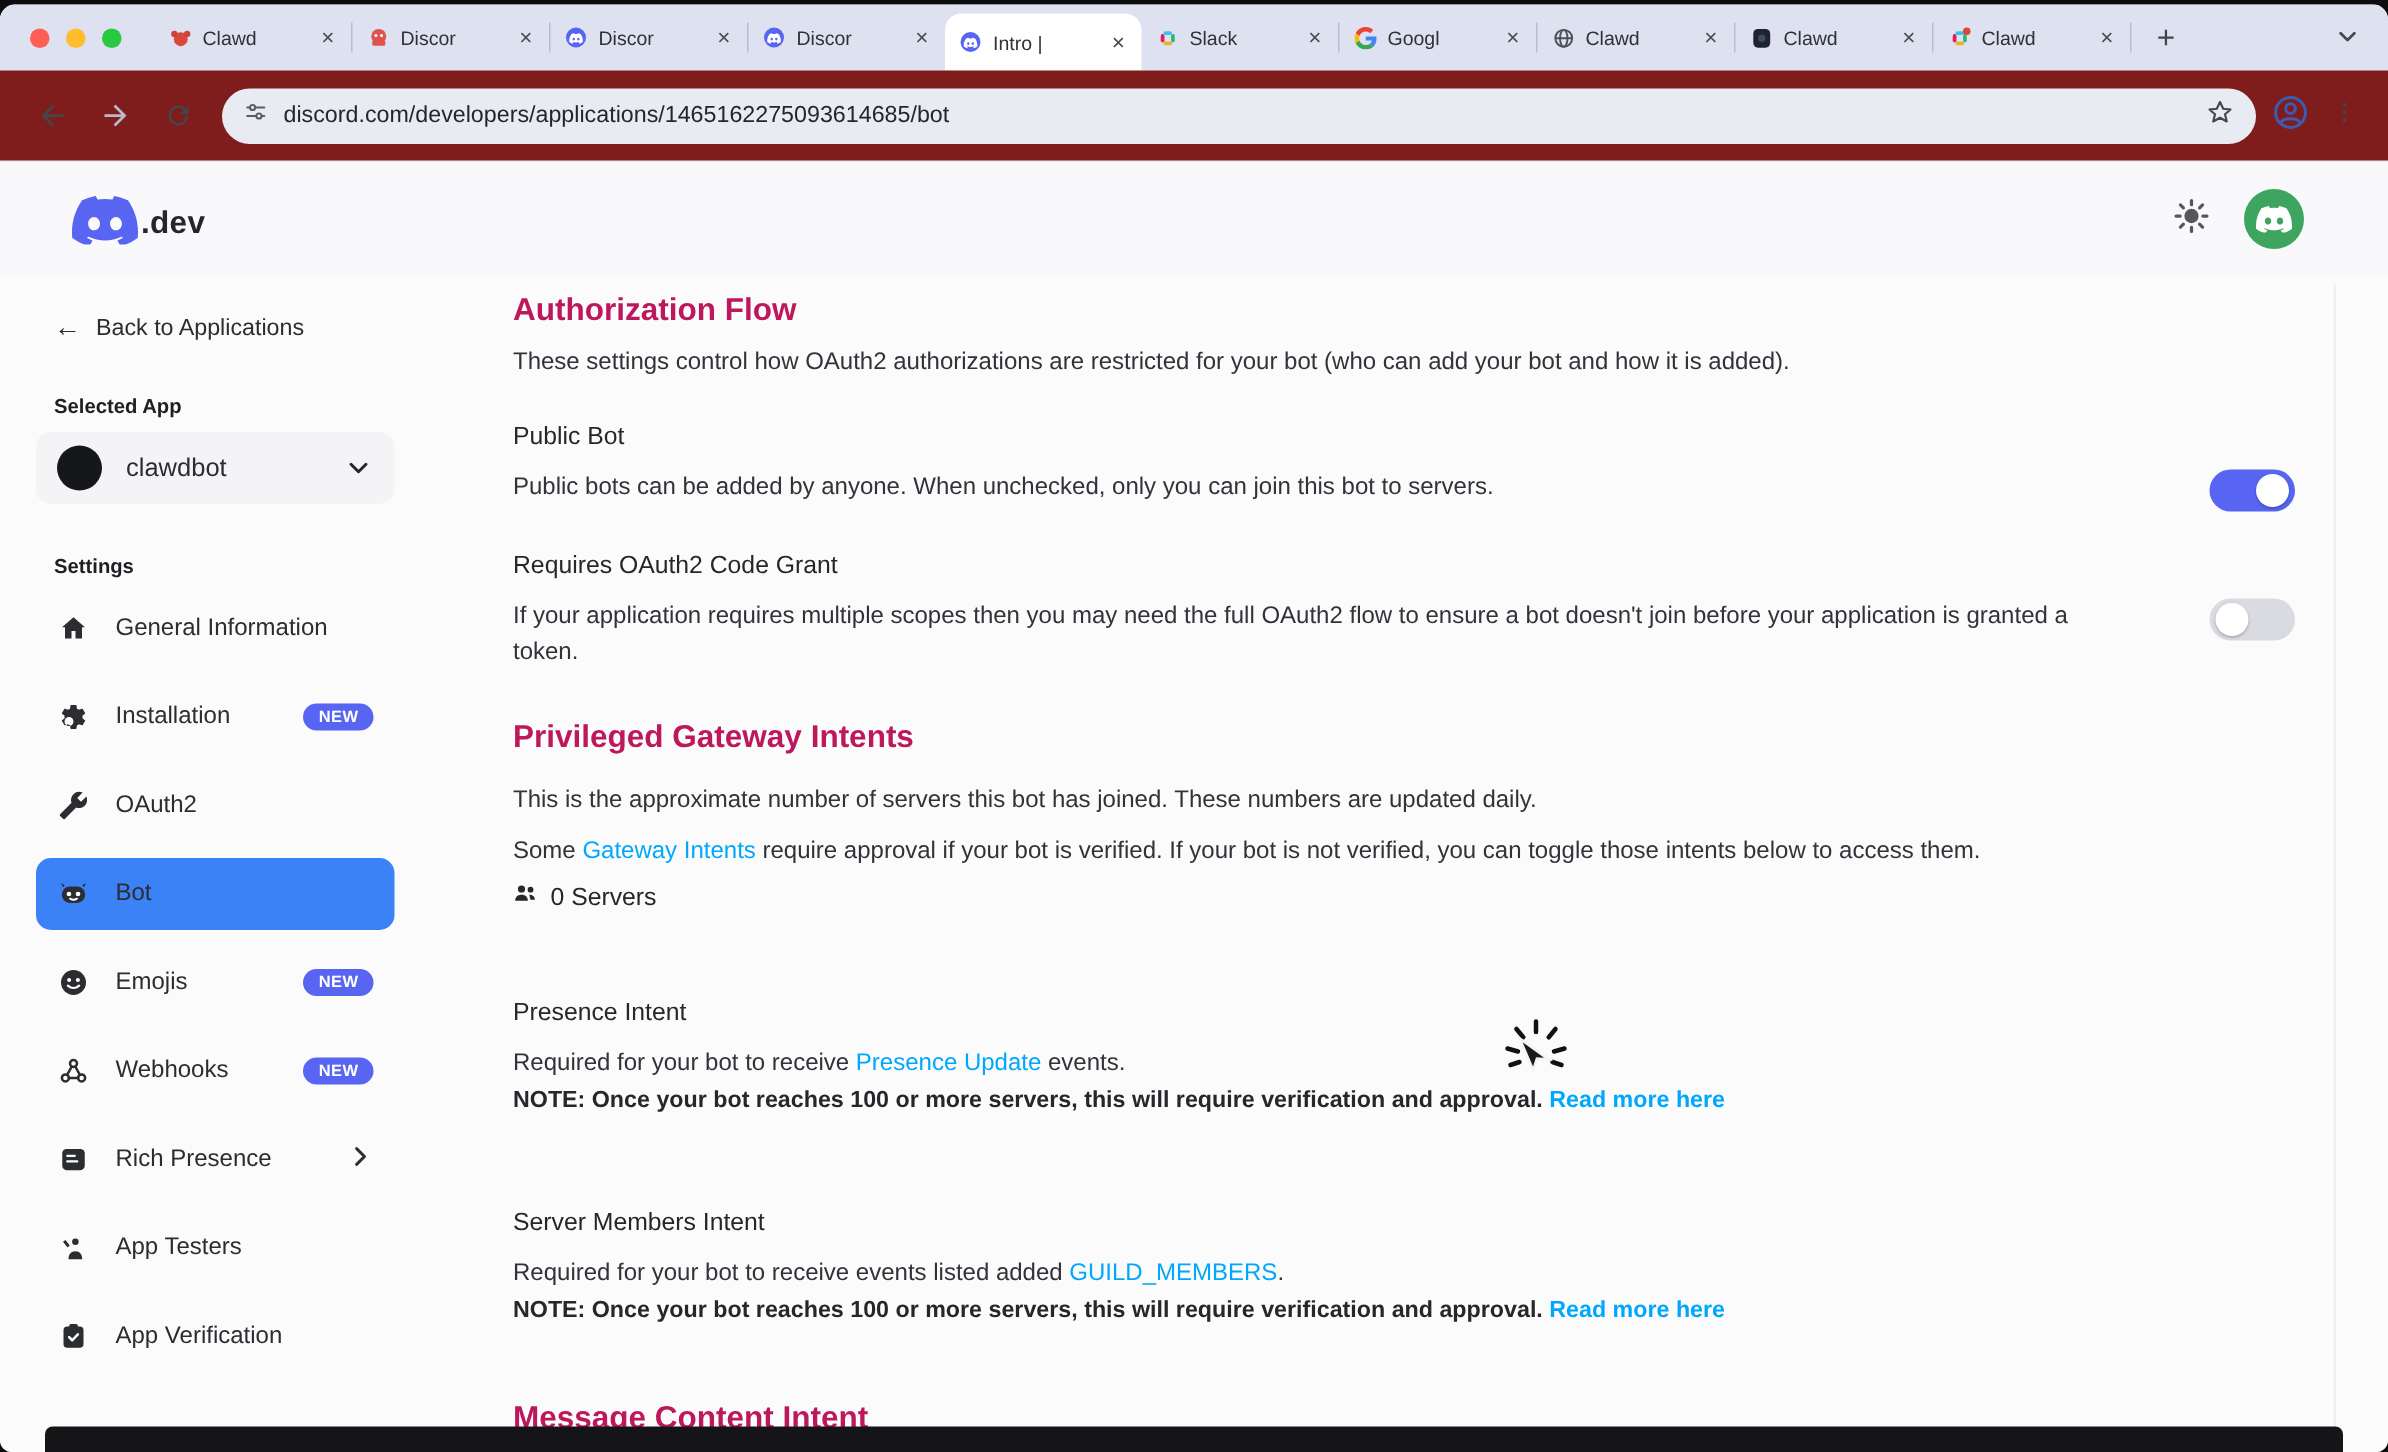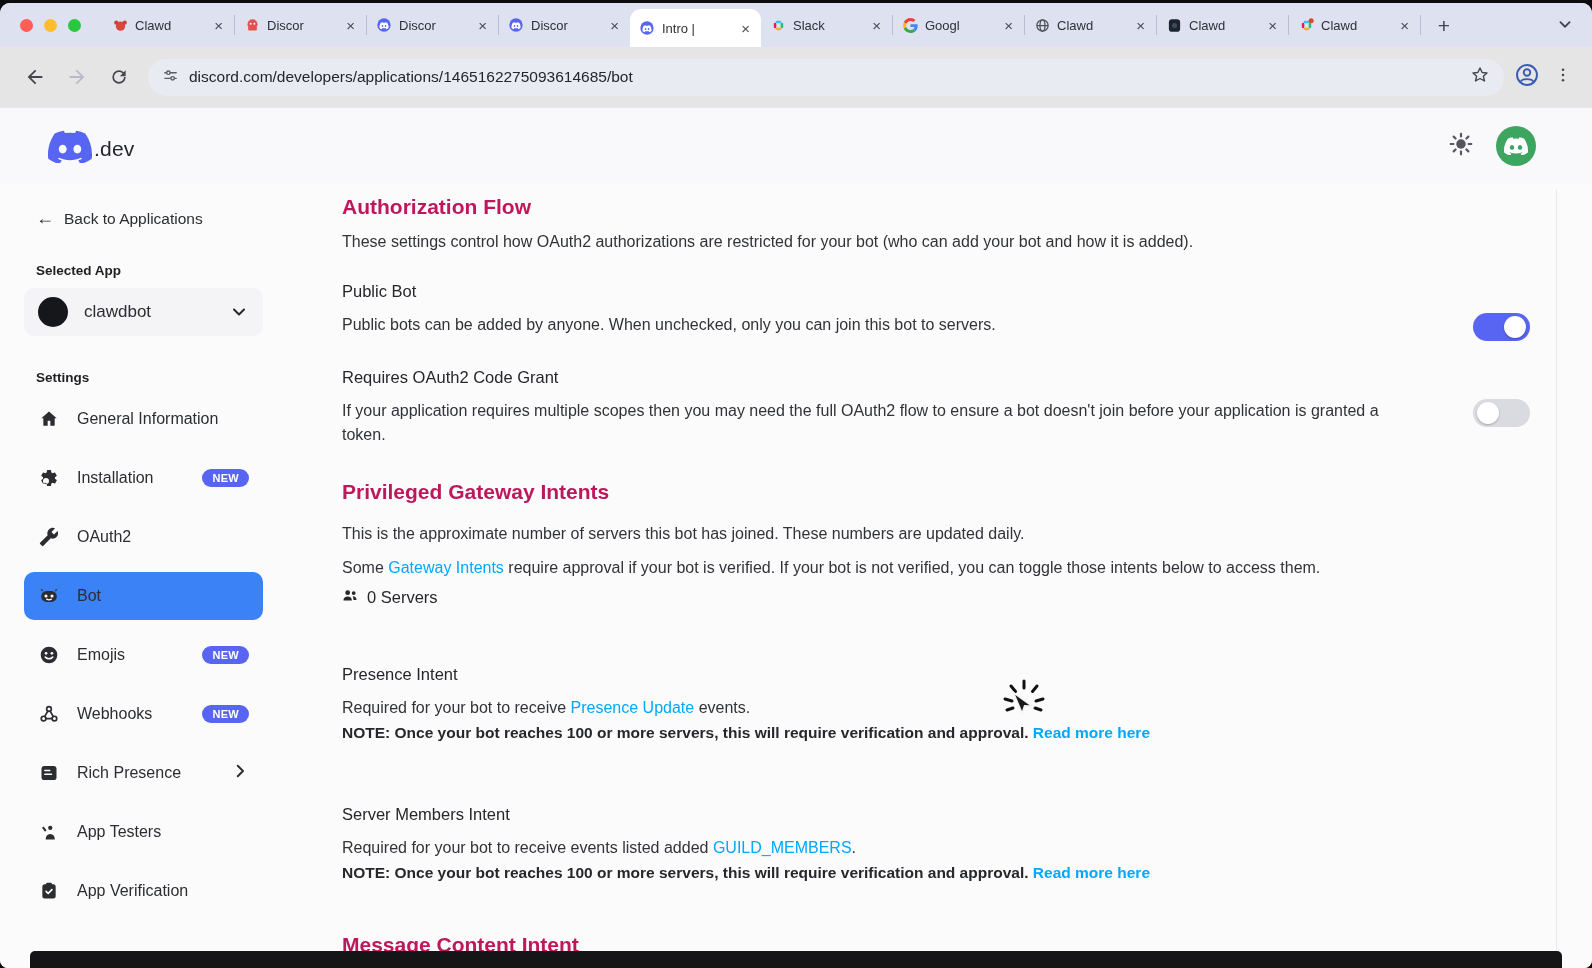--- a/index.html
+++ b/index.html
@@ -17,31 +17,31 @@
   .tab.active{height:38px;background:#fff;border-radius:11px 11px 0 0;}
   .tab .title{flex:1;overflow:hidden;white-space:nowrap;-webkit-mask-image:linear-gradient(90deg,#000 75%,transparent);
     mask-image:linear-gradient(90deg,#000 75%,transparent);}
   .tab .close{color:#4a4d55;font-size:15px;line-height:1;padding:2px;}
   .sep{width:1px;height:20px;background:#b9bdd2;margin-bottom:12px;}
   .fav{width:16px;height:16px;flex:0 0 16px;display:flex;align-items:center;justify-content:center;}
   .newtab{width:28px;height:28px;margin:0 0 7px 9px;display:flex;align-items:center;justify-content:center;
     font-size:21px;color:#44464c;}
   .strip-chev{position:absolute;right:16px;top:10px;}
   
-  .toolbar{position:absolute;top:44px;left:0;right:0;height:61px;background:#e5e5e5;display:flex;align-items:center;
+  .toolbar{position:absolute;top:44px;left:0;right:0;height:61px;background:#7f1d1d;display:flex;align-items:center;
     padding:0 14px;box-sizing:border-box;border-bottom:1px solid #e7e8ef;}
   .navbtn{width:34px;height:34px;display:flex;align-items:center;justify-content:center;margin:0 4px;}
   .omnibox{flex:1;height:37px;background:#e9ebf3;border-radius:19px;display:flex;align-items:center;
     margin:0 10px 0 8px;padding:0 14px;box-sizing:border-box;}
   .url{flex:1;font-size:15.5px;color:#24262e;margin-left:10px;white-space:nowrap;overflow:hidden;}
   .tool-right{display:flex;align-items:center;gap:14px;margin-right:6px;}
   
   .site-header{position:absolute;top:105px;left:0;right:0;height:76px;background:#f9f9fb;}
   .brand{position:absolute;left:48px;top:22px;display:flex;align-items:center;gap:2px;}
-  .brand .devtxt{font-size:21px;font-weight:400;color:#23262b;letter-spacing:.2px;text-align:center;}
+  .brand .devtxt{font-size:21px;font-weight:700;color:#23262b;letter-spacing:.2px;text-align:center;}
   .hdr-right{position:absolute;right:56px;top:18px;display:flex;align-items:center;gap:22px;}
   .avatar-green{width:40px;height:40px;border-radius:50%;background:#3da560;display:flex;align-items:center;justify-content:center;}
   
   .page{position:absolute;top:181px;left:0;right:0;bottom:0;background:#fbfbfc;}
   .edge-line{position:absolute;top:5px;bottom:0;right:35px;width:1px;background:#e9eaef;}
   
   .sidebar{position:absolute;top:0;left:0;width:300px;bottom:0;padding:18px 0 0 0;}
   .back-row{display:flex;align-items:center;gap:10px;margin:6px 0 0 36px;font-size:15.5px;color:#2b2d31;}
   .back-arrow{font-size:18px;color:#2b2d31;}
   .side-label{margin:34px 0 0 36px;font-size:13.5px;font-weight:700;color:#1e1f22;}

